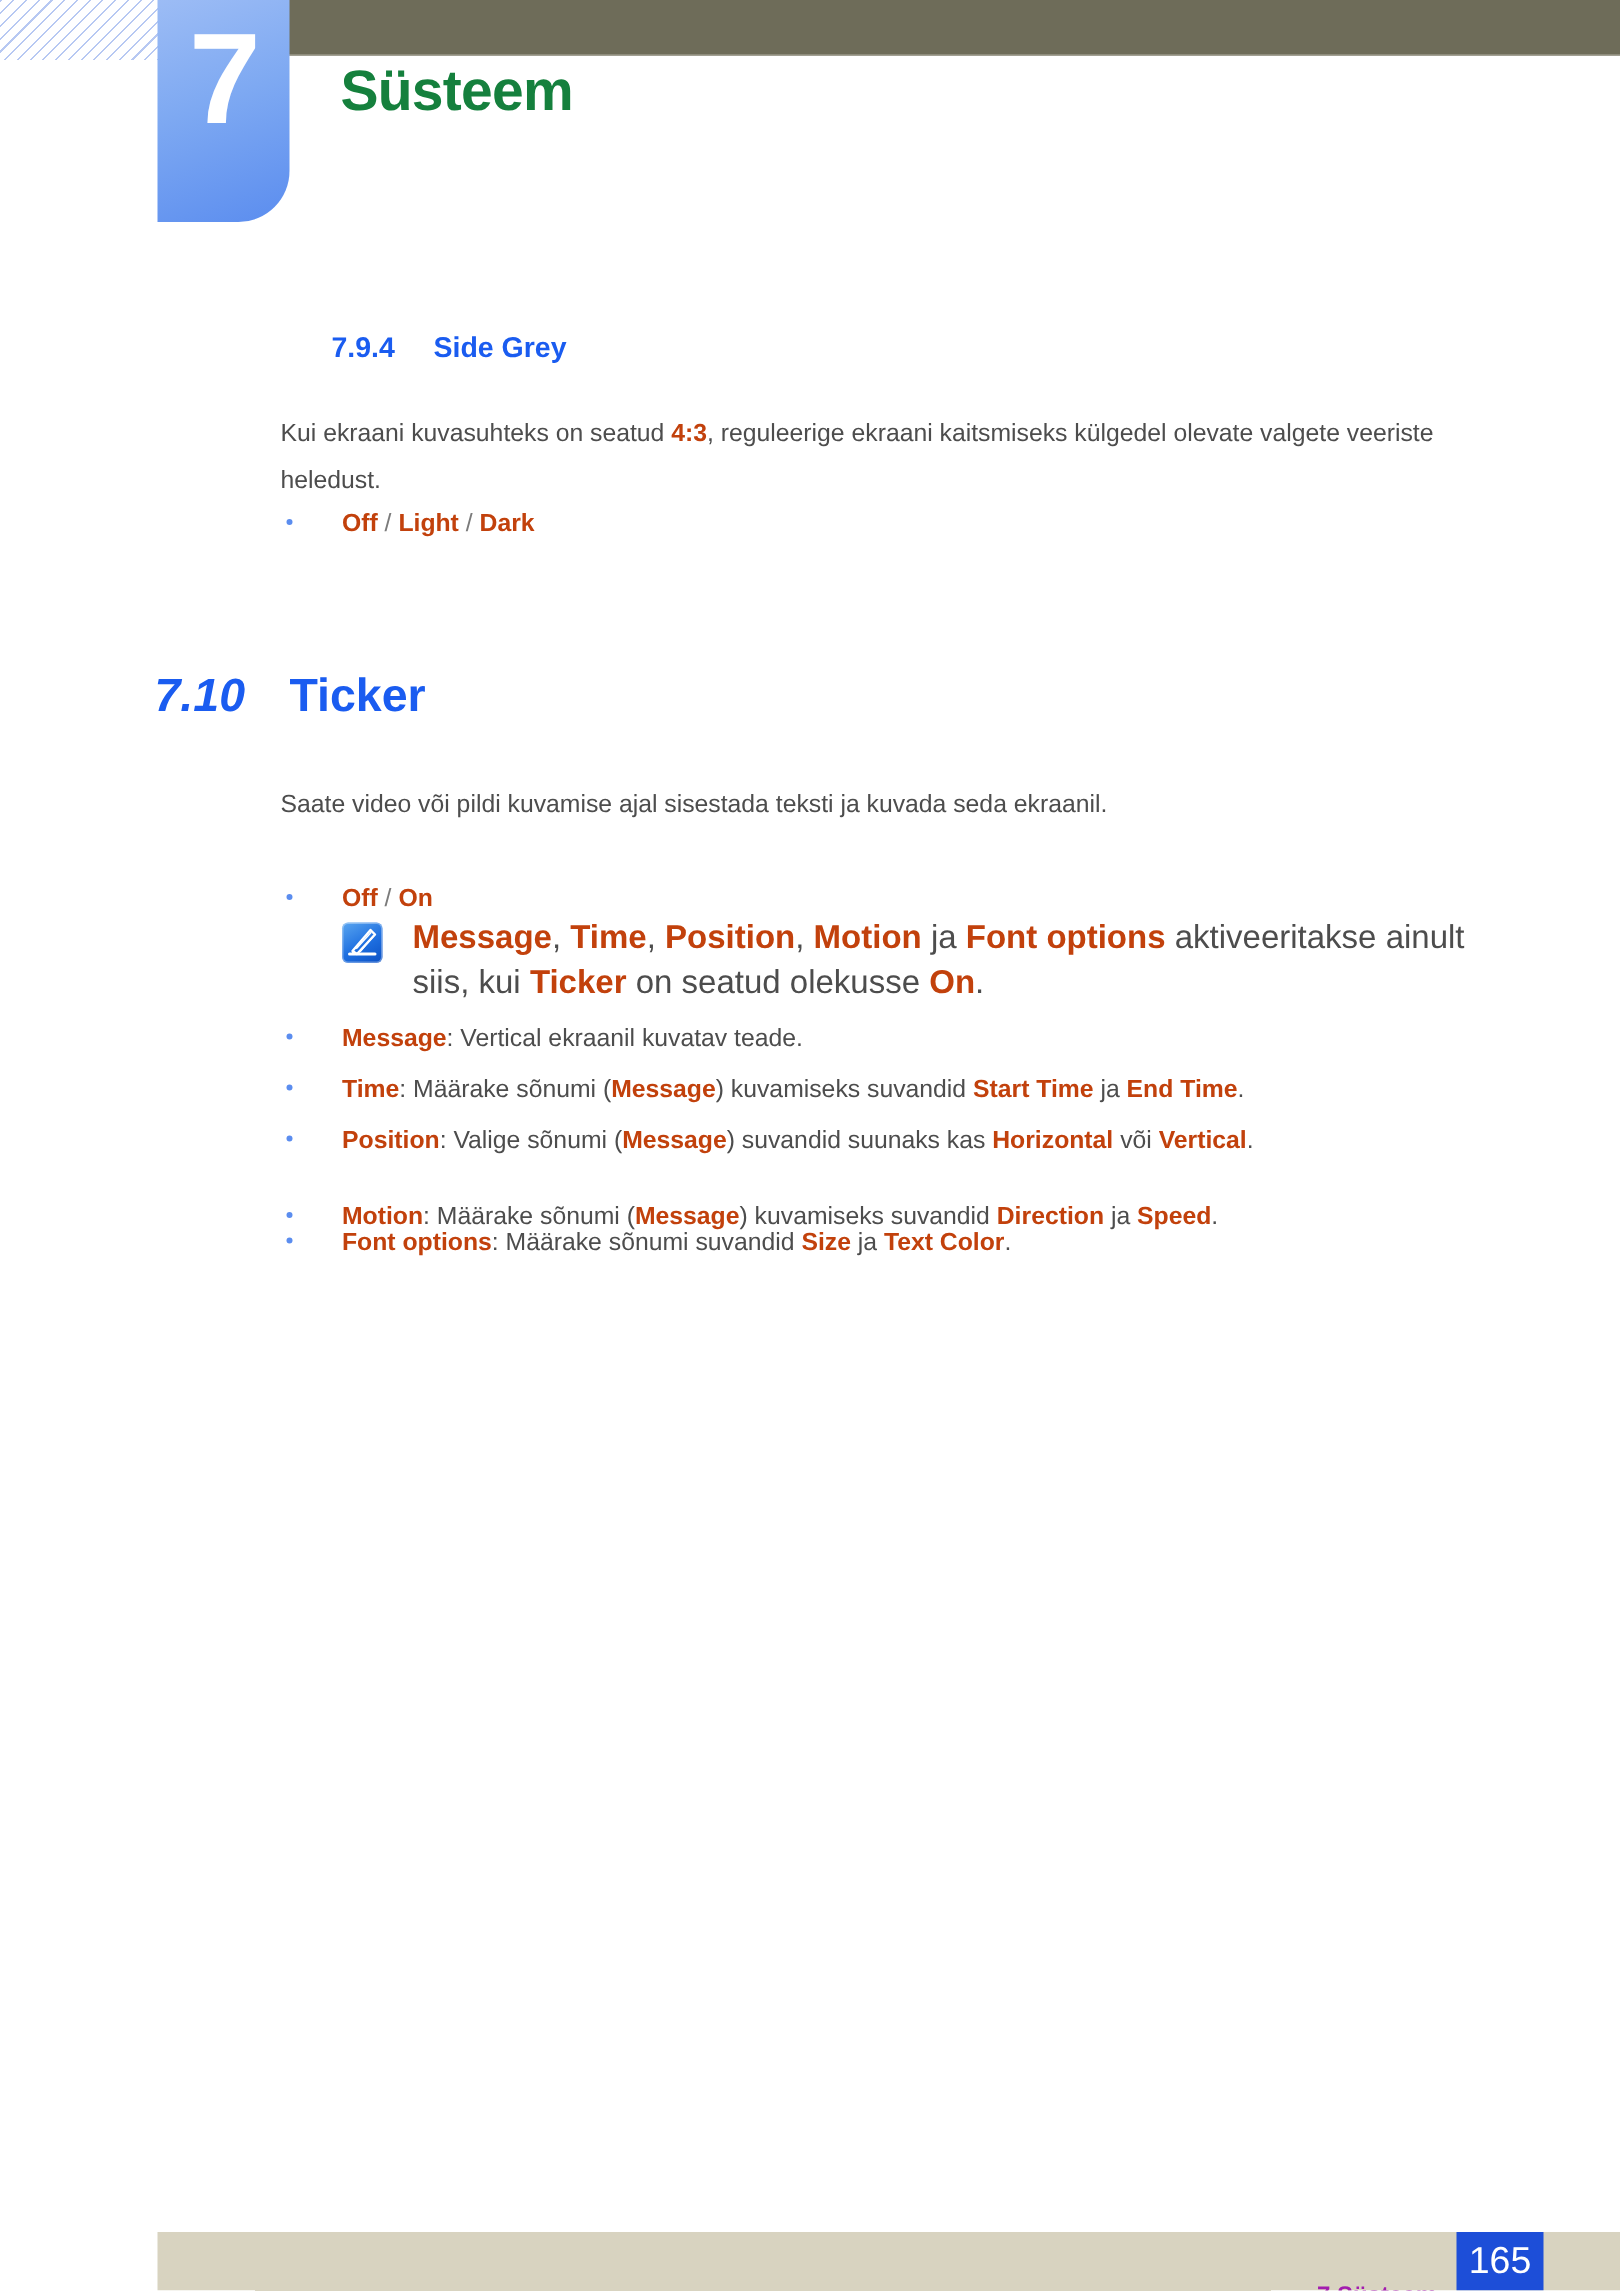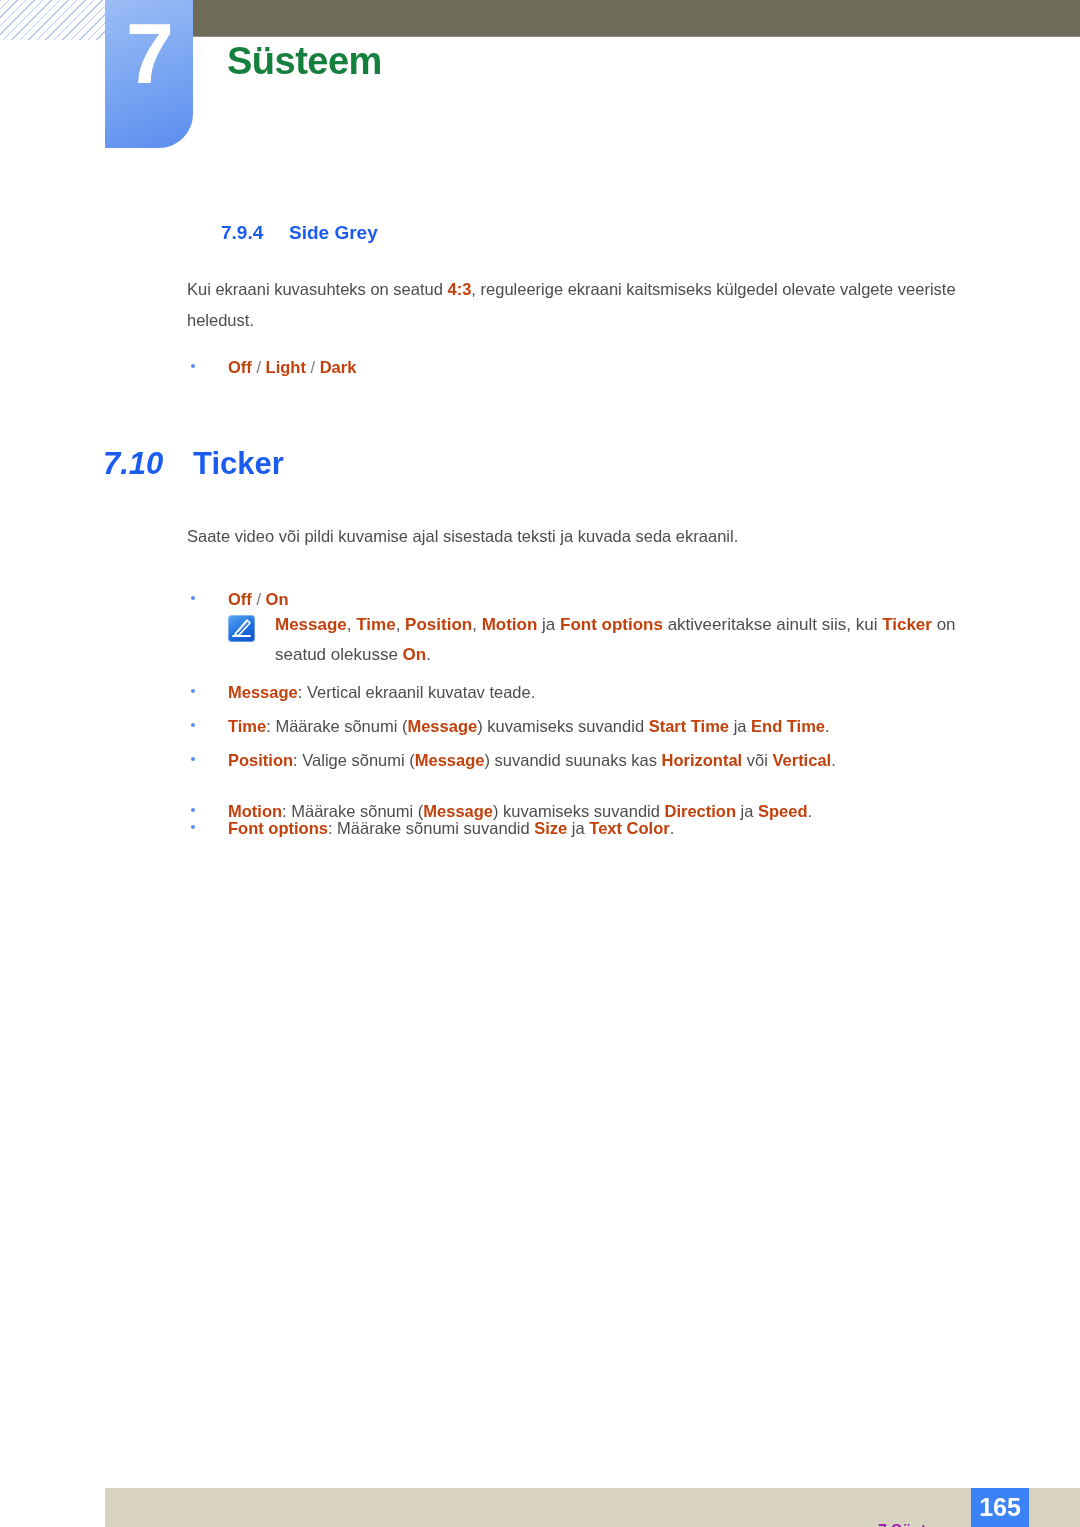--- a/index.html
+++ b/index.html
@@ -113,21 +113,21 @@
   .bullet-row .btext {
     display: block;
     margin-left: 41px;
   }
 
   .note {
     position: absolute;
     left: 228px;
     width: 780px;
     color: #4d4d4d;
-    font-size: 17px;
+    font-size: 22px;
     line-height: 30px;
   }
   .note .note-icon {
     position: absolute;
     left: 0; top: 5px;
     width: 27px; height: 27px;
     border-radius: 4px;
     background: linear-gradient(150deg, #5aa6f0 0%, #1e6fe0 55%, #0b50c4 100%);
     box-shadow: inset 0 0 0 1px rgba(255,255,255,0.35);
   }
@@ -152,24 +152,24 @@
     position: absolute;
     right: 122px; top: 1522px;
     color: #a21caf;
     font-size: 16px;
     font-weight: bold;
   }
   .page-box {
     position: absolute;
     left: 971px; top: 1488px;
     width: 58px; height: 39px;
-    background: #3b82f6;
+    background: #1d4ed8;
     color: #ffffff;
     font-size: 25px;
-    font-weight: bold;
+    font-weight: normal;
     display: flex;
     align-items: center;
     justify-content: center;
   }
 </style>
 </head>
 <body>
 
 <div class="hatch"></div>
 <div class="olive-bar"></div>
@@ -181,21 +181,21 @@
 <div class="content">
 
   <div class="h3" style="top:222px">
     <span class="num">7.9.4</span><span>Side Grey</span>
   </div>
 
   <div class="para" style="top:274px">
     <span>Kui ekraani kuvasuhteks on seatud </span><span class="kw">4:3</span><span>, reguleerige ekraani kaitsmiseks külgedel olevate valgete veeriste heledust.</span>
   </div>
 
-  <div class="bullet-row" style="top:354px">
+  <div class="bullet-row" style="top:336px">
     <span class="dot"></span>
     <span class="btext"><span class="kw">Off</span><span class="sep"> / </span><span class="kw">Light</span><span class="sep"> / </span><span class="kw">Dark</span></span>
   </div>
 
   <div class="h2" style="top:446px">
     <span class="num">7.10</span><span>Ticker</span>
   </div>
 
   <div class="para" style="top:521px">Saate video või pildi kuvamise ajal sisestada teksti ja kuvada seda ekraanil.</div>
 

